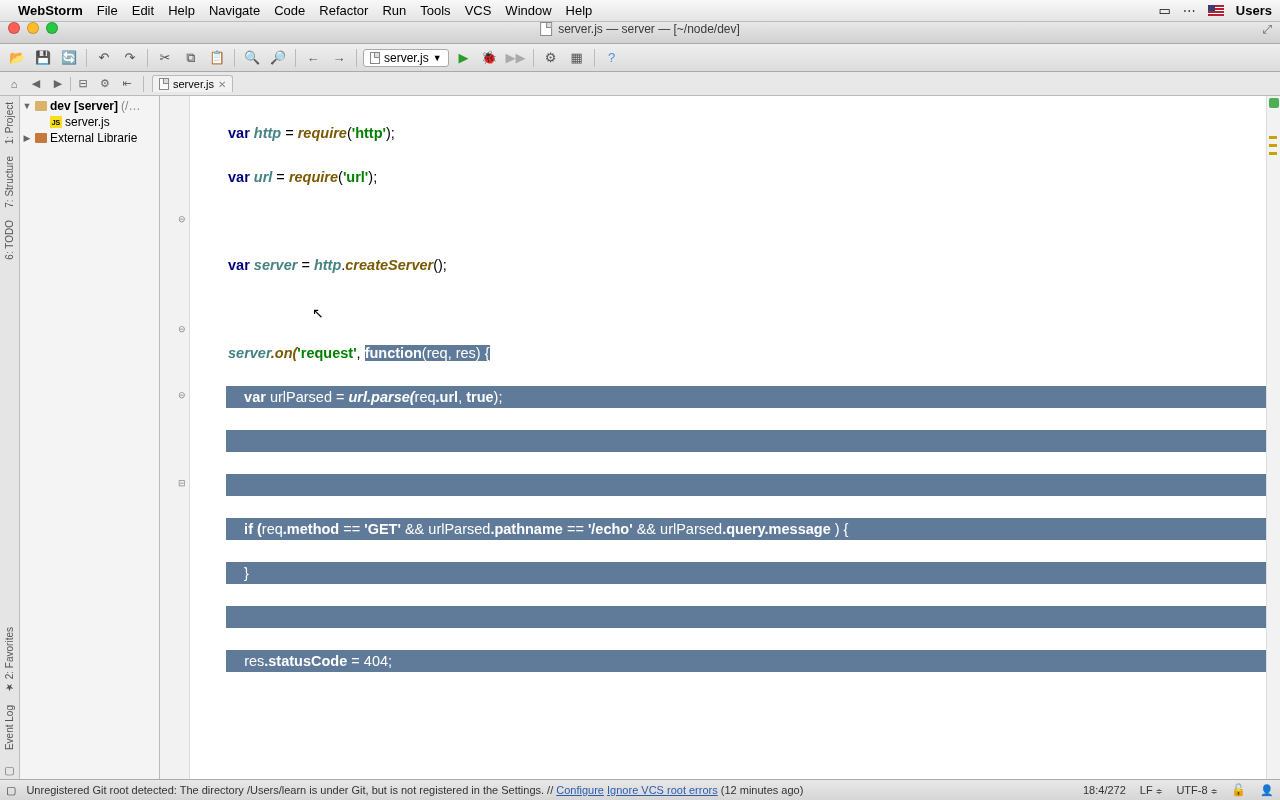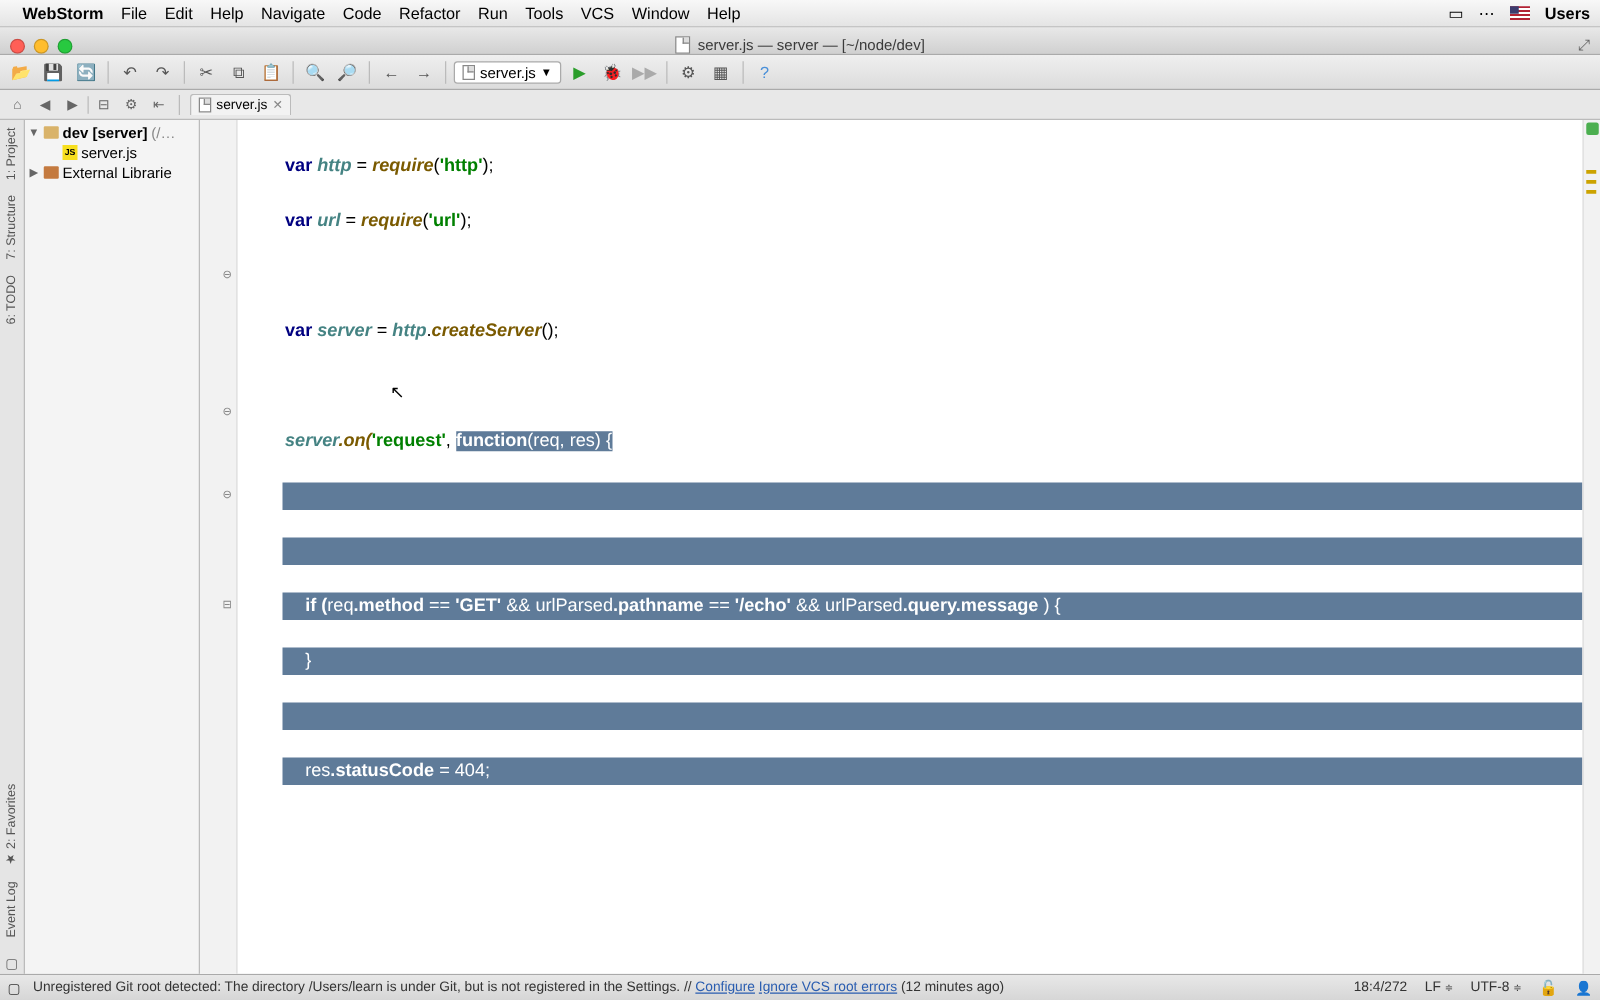--- a/index.html
+++ b/index.html
@@ -8,21 +8,21 @@
 
 .menubar { height: 22px; background: linear-gradient(#f8f8f8, #e4e4e4); display: flex; align-items: center; padding: 0 8px; font-size: 13px; border-bottom: 1px solid #bbb; }
 .menubar .apple { margin-right: 10px; font-size: 14px; }
 .menubar .appname { font-weight: bold; margin-right: 14px; }
 .menubar .mitem { margin-right: 14px; cursor: default; }
 .menubar .right { margin-left: auto; display: flex; align-items: center; gap: 12px; }
 .menubar .flag { width: 16px; height: 11px; background: linear-gradient(to bottom, #b22234 0%, #b22234 14%, #fff 14%, #fff 28%, #b22234 28%, #b22234 42%, #fff 42%, #fff 56%, #b22234 56%, #b22234 70%, #fff 70%, #fff 84%, #b22234 84%, #b22234 100%); position: relative; }
 .menubar .flag::before { content:''; position:absolute; top:0; left:0; width:7px; height:6px; background:#3c3b6e; }
 
 
-.titlebar { height: 22px; background: linear-gradient(#e8e8e8, #d0d0d0); display: flex; align-items: flex-end; padding: 0 8px; font-size: 12px; border-bottom: 1px solid #aaa; position: relative; }
+.titlebar { height: 22px; background: linear-gradient(#e8e8e8, #d0d0d0); display: flex; align-items: flex-start; padding: 0 8px; font-size: 12px; border-bottom: 1px solid #aaa; position: relative; }
 .tl-buttons { display: flex; gap: 7px; }
 .tl-btn { width: 12px; height: 12px; border-radius: 50%; border: 0.5px solid rgba(0,0,0,0.2); }
 .tl-close { background: #ff5f57; }
 .tl-min { background: #ffbd2e; }
 .tl-max { background: #28c940; }
 .titletext { position: absolute; left: 50%; transform: translateX(-50%); color: #3a3a3a; display: flex; align-items: center; gap: 6px; }
 .fileicon { width: 12px; height: 14px; background: #fff; border: 1px solid #888; position: relative; }
 .fileicon::after { content:''; position:absolute; top:0; right:0; width:4px; height:4px; background:#ddd; border-left:1px solid #888; border-bottom:1px solid #888; }
 
 
@@ -221,20 +221,21 @@
       <span class="fold" style="top:294px">⊖</span>
       <span class="fold" style="top:382px">⊟</span>
     </div>
     <div class="code">
 <div class="line"><span class="kw">var </span><span class="id">http</span><span> = </span><span class="fn">require</span><span>(</span><span class="str">'http'</span><span>);</span></div>
 <div class="line"><span class="kw">var </span><span class="id">url</span><span> = </span><span class="fn">require</span><span>(</span><span class="str">'url'</span><span>);</span></div>
 <div class="line"> </div>
 <div class="line"><span class="kw">var </span><span class="id">server</span><span> = </span><span class="id">http</span><span>.</span><span class="fn">createServer</span><span>();</span></div>
 <div class="line"> </div>
 <div class="line"><span class="id">server</span><span class="fn">.on(</span><span class="str">'request'</span><span>, </span><span class="sel"><span class="kw">function</span><span>(req, res) {</span></span></div>
+<div class="line sel"><span class="kw">    var </span><span>urlParsed</span><span> = </span><span class="id">url</span><span class="fn">.parse(</span><span>req</span><span class="prop">.url</span><span>, </span><span class="kw">true</span><span>);</span></div>
 <div class="line sel"> </div>
 <div class="line sel"> </div>
 <div class="line sel"><span class="kw">    if (</span><span>req</span><span class="prop">.method</span><span> == </span><span class="str">'GET'</span><span> &amp;&amp; </span><span>urlParsed</span><span class="prop">.pathname</span><span> == </span><span class="str">'/echo'</span><span> &amp;&amp; </span><span>urlParsed</span><span class="prop">.query</span><span class="prop">.message</span><span> ) {</span></div>
 <div class="line sel"><span>    }</span></div>
 <div class="line sel"> </div>
 <div class="line sel"><span>    </span><span>res</span><span class="prop">.statusCode</span><span> = </span><span class="num">404</span><span>;</span></div>
 
 
 
 

